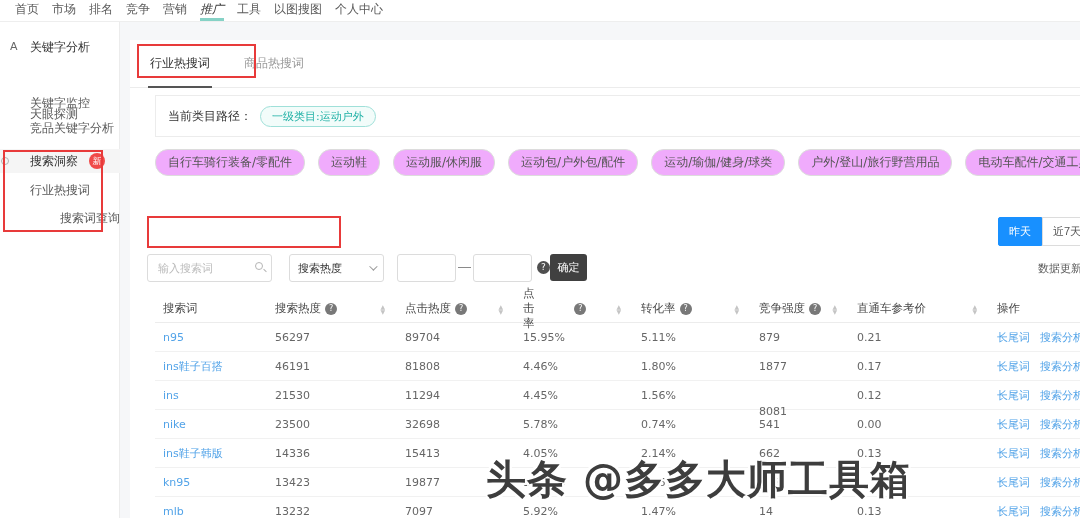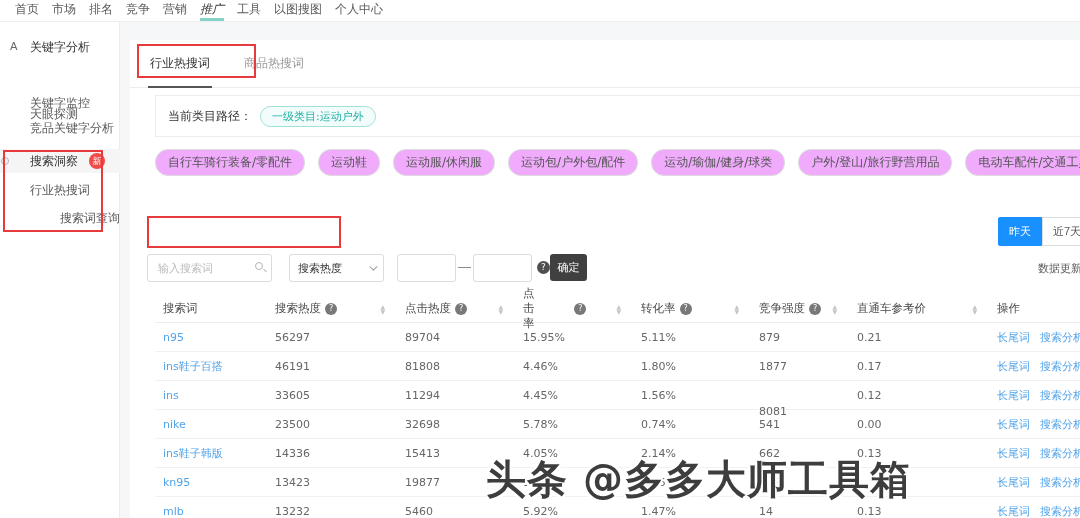--- a/index.html
+++ b/index.html
@@ -241,21 +241,21 @@
           <div class="td" style="width: 118px;">1.80%</div>
           <div class="td" style="width: 98px;">1877</div>
           <div class="td" style="width: 140px;">0.17</div>
           <div class="td act" style="width: 96px;">
             <a>长尾词</a>
             <a>搜索分析</a>
           </div>
         </div>
         <div class="tr">
           <div class="td kw" style="width: 112px;">ins</div>
-          <div class="td" style="width: 130px;">33605</div>
+          <div class="td" style="width: 130px;">21530</div>
           <div class="td" style="width: 118px;">11294</div>
           <div class="td" style="width: 118px;">4.45%</div>
           <div class="td" style="width: 118px;">1.56%</div>
           <div class="td" style="width: 98px; margin-top: 32px;">8081</div>
           <div class="td" style="width: 140px;">0.12</div>
           <div class="td act" style="width: 96px;">
             <a>长尾词</a>
             <a>搜索分析</a>
           </div>
         </div>
@@ -294,21 +294,21 @@
           <div class="td" style="width: 98px;">525</div>
           <div class="td" style="width: 140px;"></div>
           <div class="td act" style="width: 96px;">
             <a>长尾词</a>
             <a>搜索分析</a>
           </div>
         </div>
         <div class="tr">
           <div class="td kw" style="width: 112px;">mlb</div>
           <div class="td" style="width: 130px;">13232</div>
-          <div class="td" style="width: 118px;">5460</div>
+          <div class="td" style="width: 118px;">7097</div>
           <div class="td" style="width: 118px;">5.92%</div>
           <div class="td" style="width: 118px;">1.47%</div>
           <div class="td" style="width: 98px;">14</div>
           <div class="td" style="width: 140px;">0.13</div>
           <div class="td act" style="width: 96px;">
             <a>长尾词</a>
             <a>搜索分析</a>
           </div>
         </div>
       </div>

